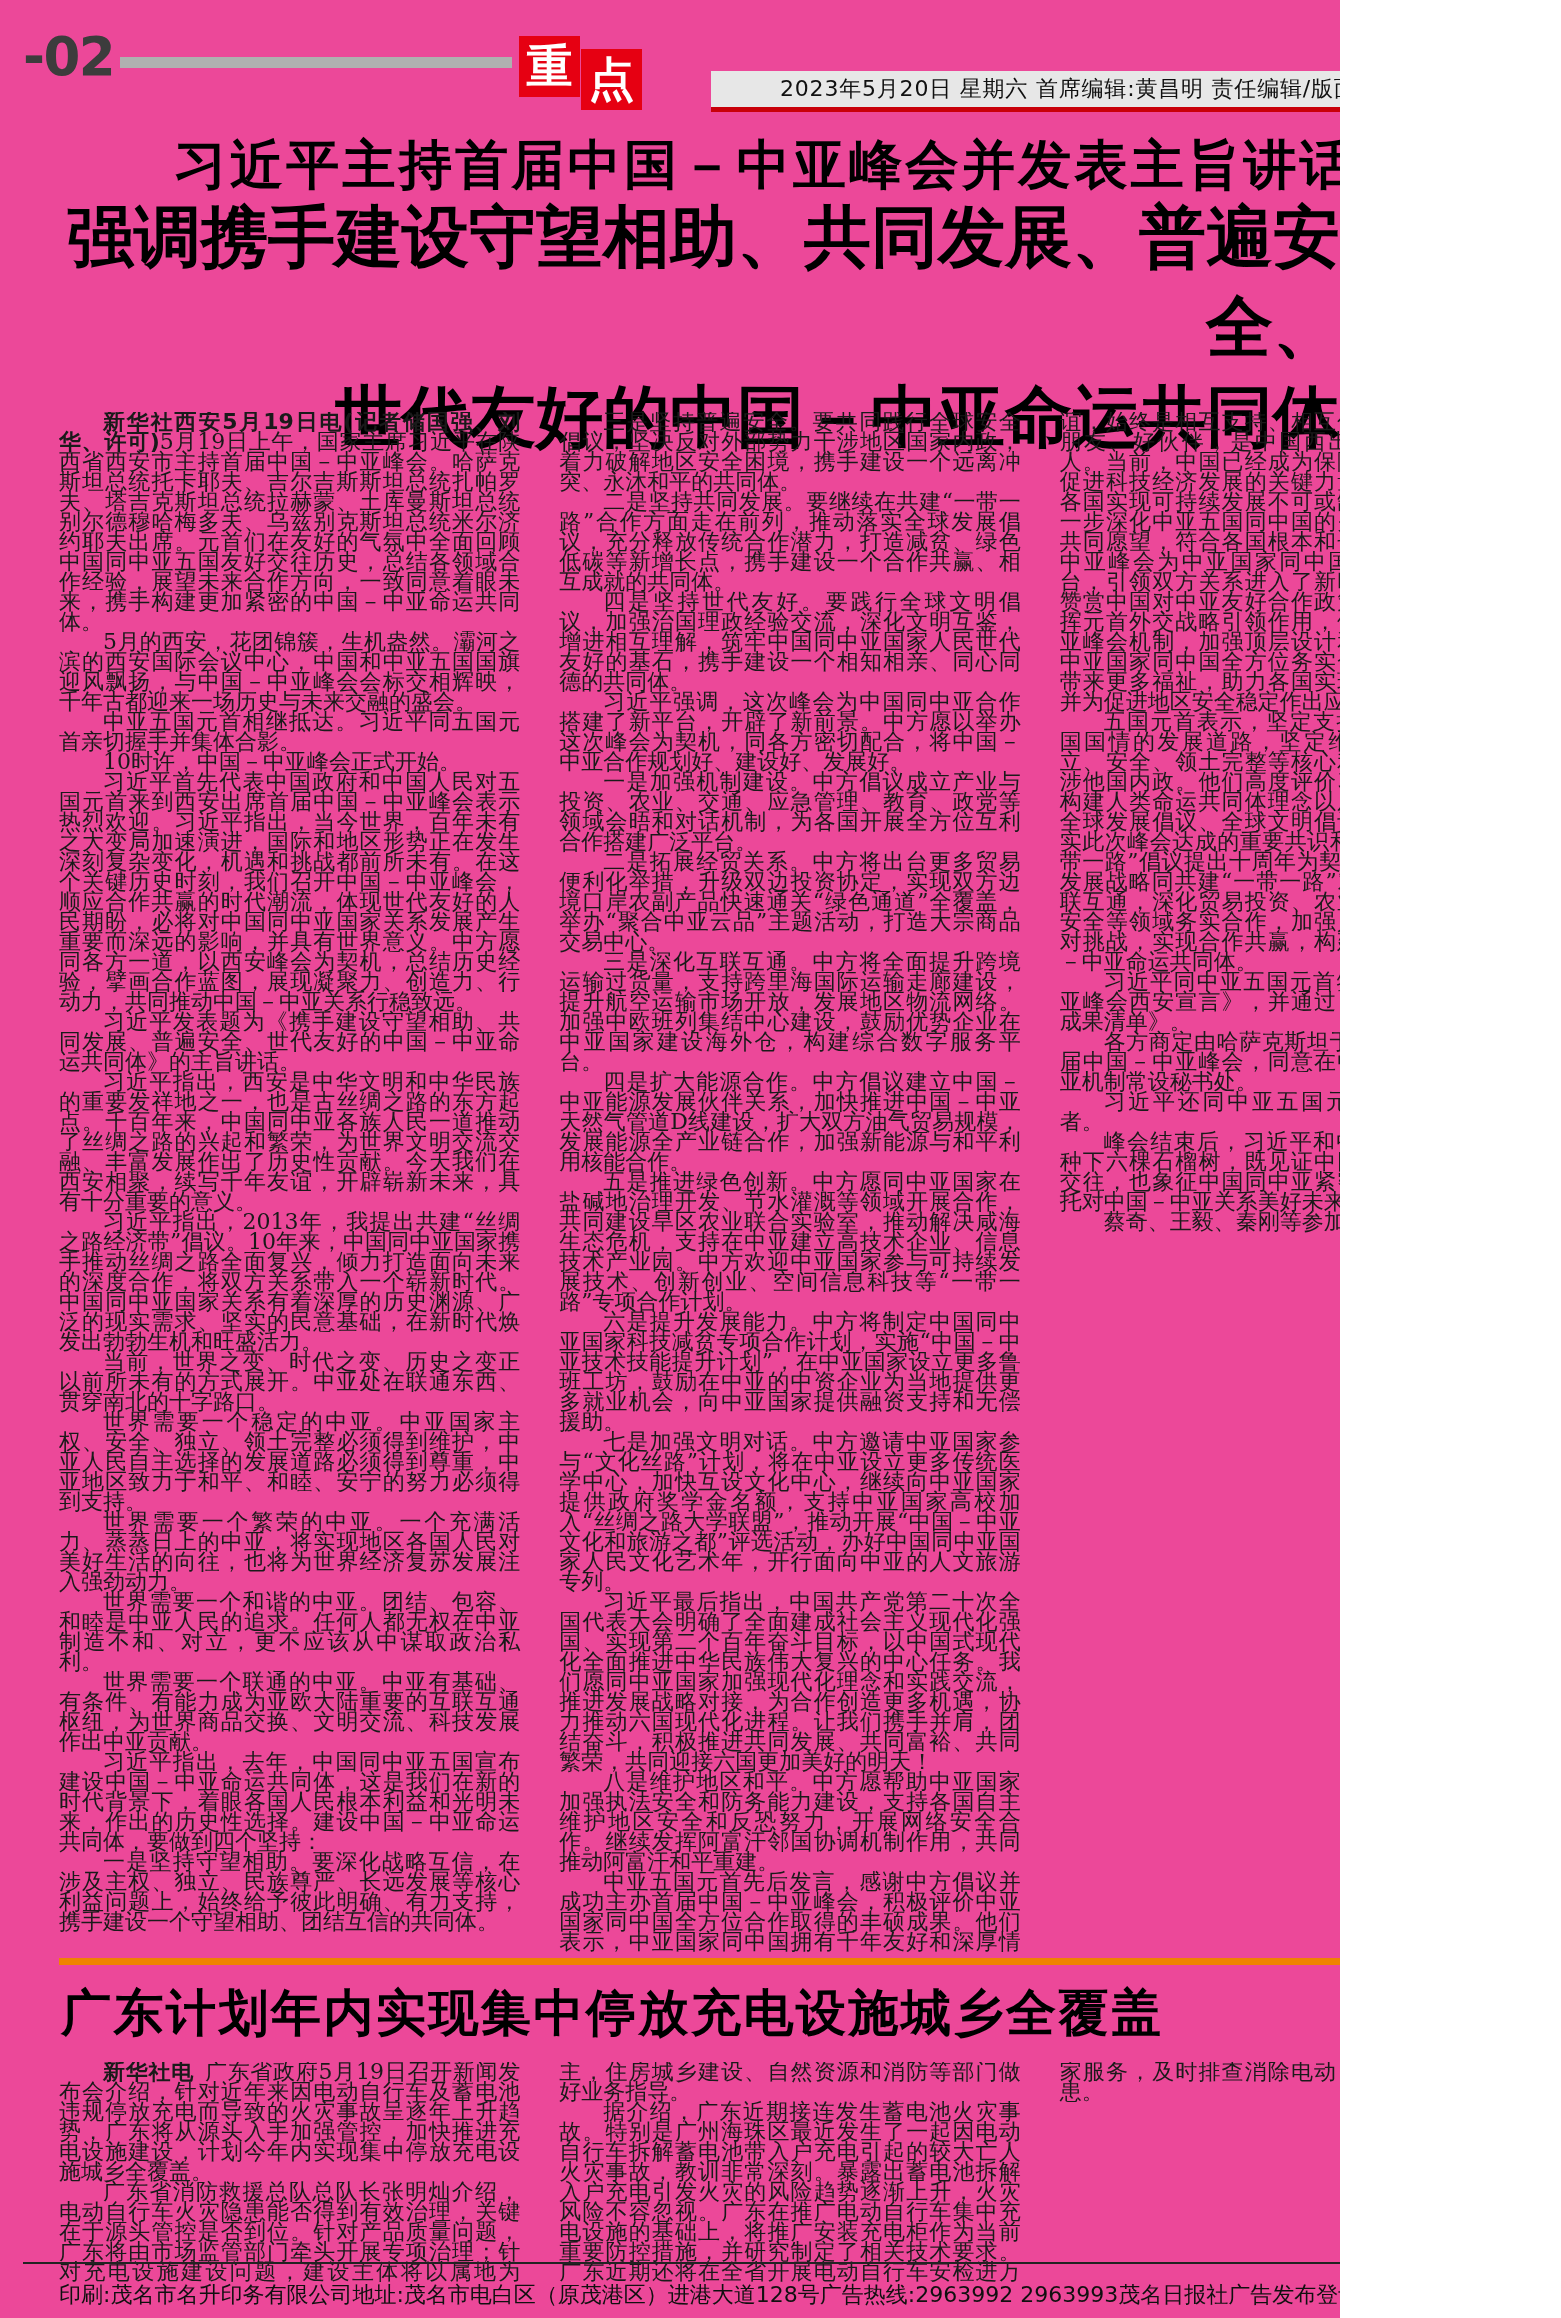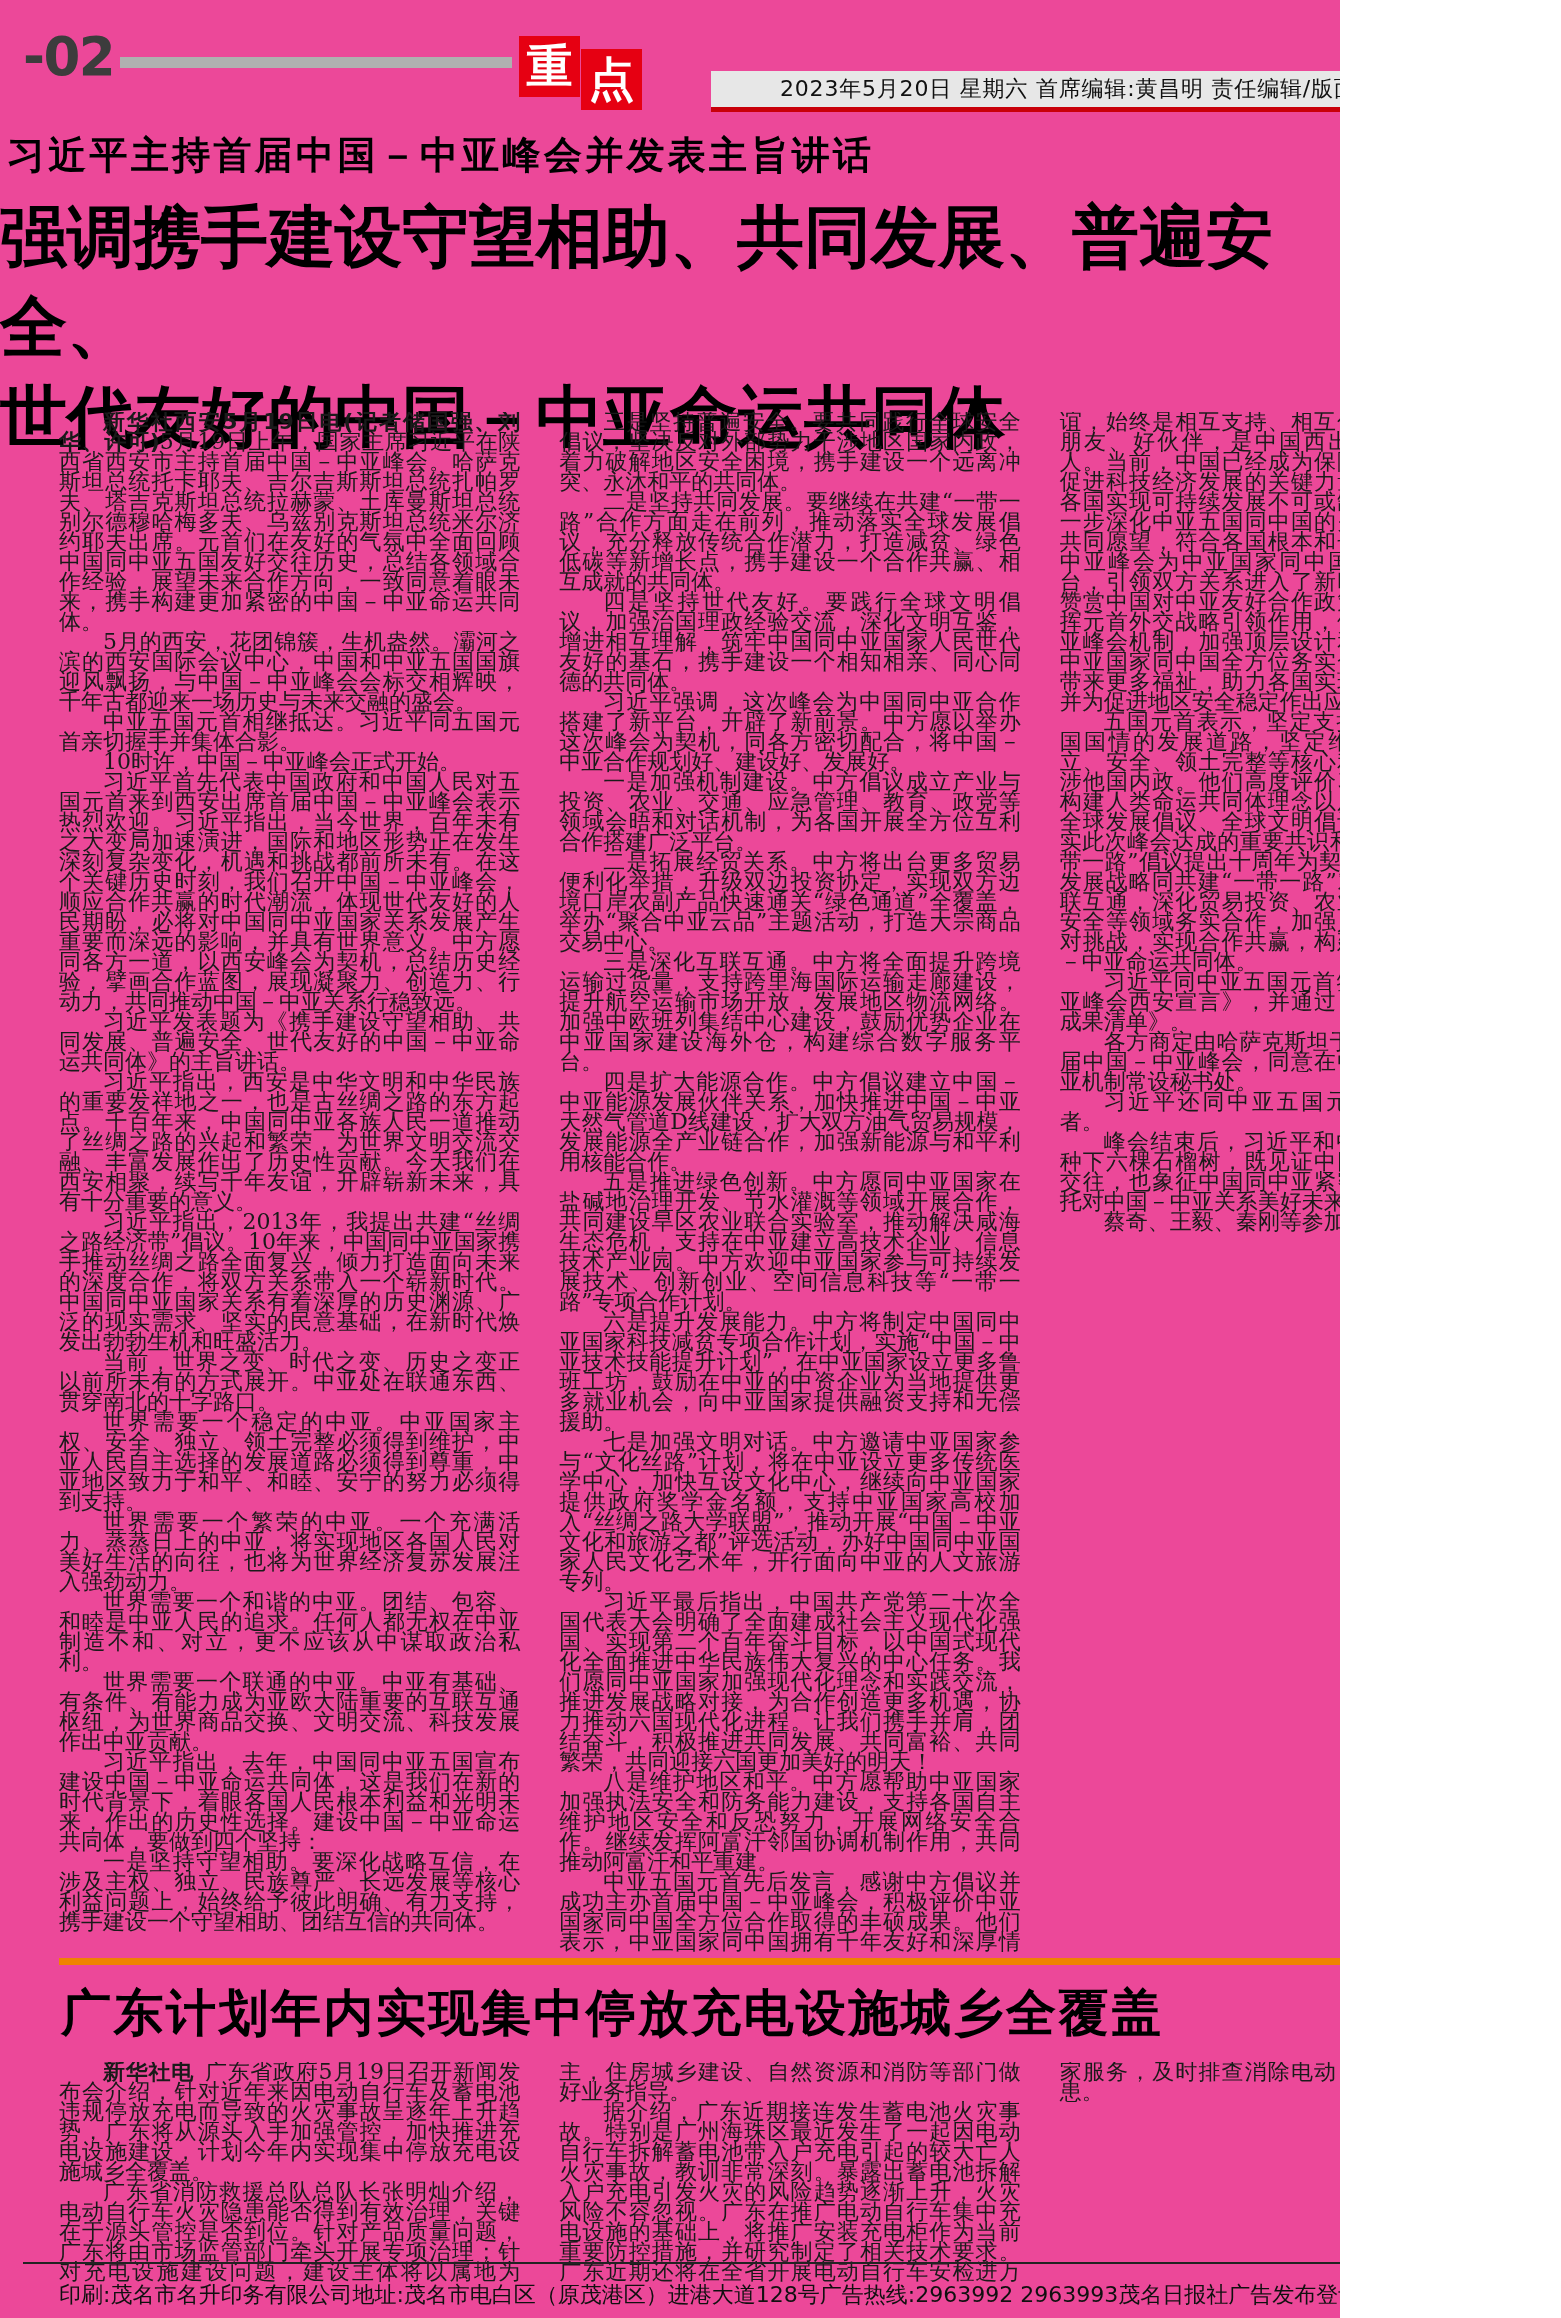--- a/index.html
+++ b/index.html
@@ -56,28 +56,28 @@
     position:absolute;left:1356px;top:64px;
     width:164px;height:43px;background:var(--badge_red);
     display:flex;align-items:center;justify-content:center;
     font-family:"DejaVu Serif", serif;
     font-style:italic;font-weight:700;
     font-size:31px;color:#ffffff;letter-spacing:1.6px;
     transform:skewX(-4deg);
   }
   
   .kicker{
-    position:absolute;left:7px;top:130px;width:100%;
-    text-align:left;
-    font-family:"DejaVu Sans", sans-serif;
-    font-weight:600;font-size:38px;letter-spacing:3.3px;color:#000;
+    position:absolute;left:16px;top:130px;width:100%;
+    text-align:right;
+    font-family:"DejaVu Sans", sans-serif;
+    font-weight:600;font-size:53px;letter-spacing:3.3px;color:#000;
   }
   .headline{
     position:absolute;left:0;top:192px;width:100%;
-    text-align:left;
+    text-align:right;
     font-family:"DejaVu Sans", sans-serif;
     font-weight:900;font-size:67px;line-height:90px;
     letter-spacing:0px;color:#000;
   }
   
   .article-body{
     position:absolute;left:59px;top:412px;
     width:1462px;height:1540px;
     column-count:3;column-gap:39px;column-fill:auto;
     font-size:22px;line-height:20px;

